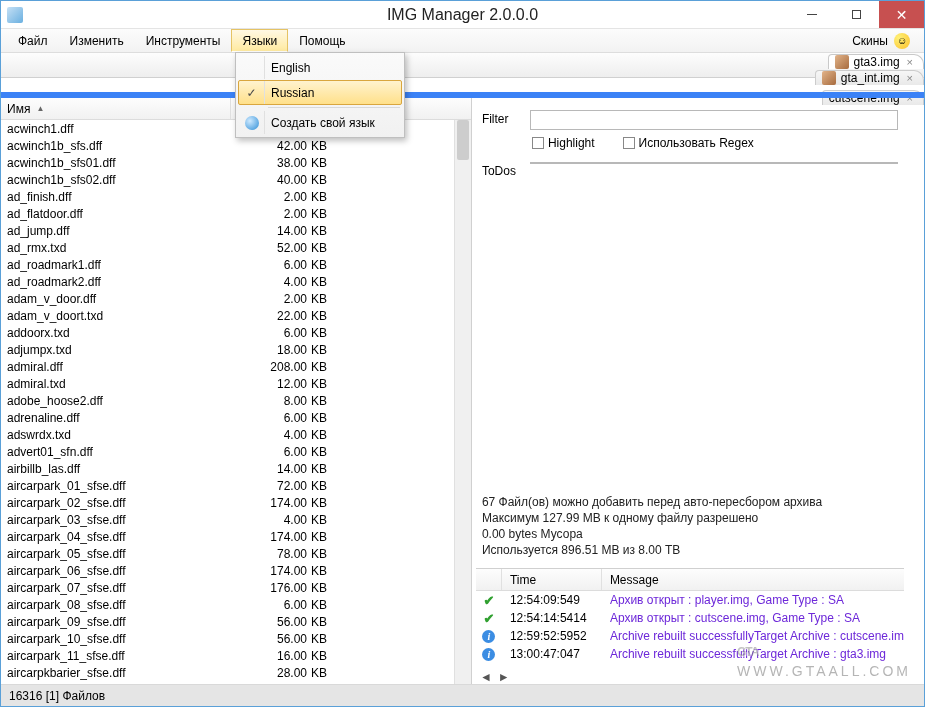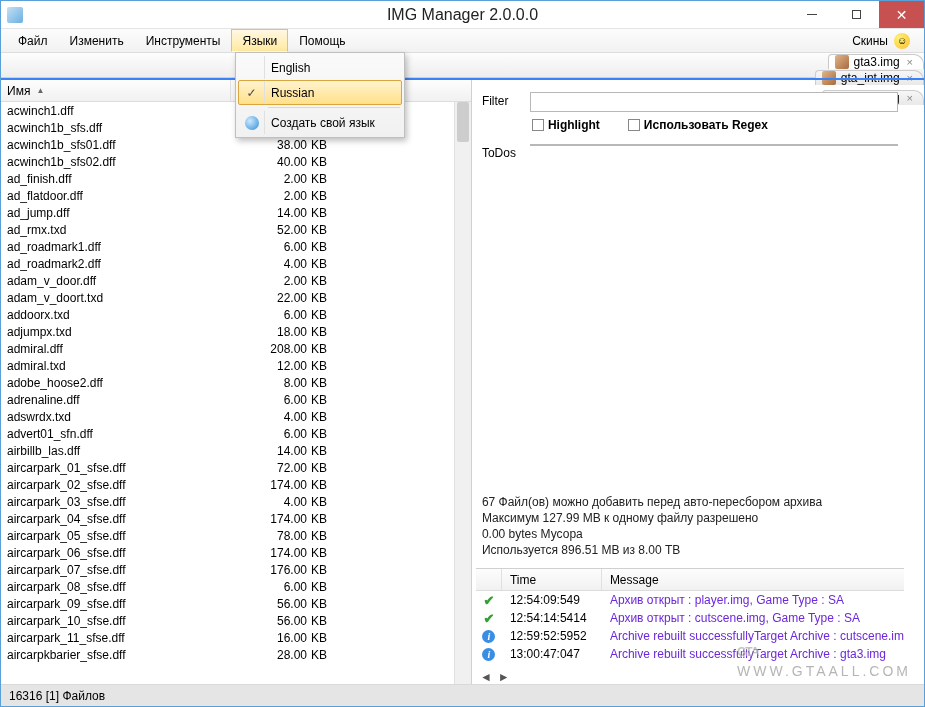--- a/index.html
+++ b/index.html
@@ -25,40 +25,40 @@
 .dropdown .dd-gutter { width: 26px; height: 100%; display: flex; align-items: center; justify-content: center; border-right: 1px solid #e0e0e0; margin-right: 6px; }
 .dropdown .dd-item.selected { background: linear-gradient(#fff3cf,#ffe08a); border: 1px solid #d9a63e; border-radius: 2px; }
 .dropdown .check { color: #4a4a4a; font-size: 12px; }
 .dropdown .sep { height: 1px; background: #d9d9d9; margin: 2px 2px 2px 30px; }
 .dropdown .globe { width: 14px; height: 14px; border-radius: 50%; background: radial-gradient(circle at 35% 35%,#cde9ff,#2f8ed6); }
 .tabs { height: 25px; background: linear-gradient(#fdfdfd,#eee); border-bottom: 1px solid #d0d0d0; display: flex; align-items: flex-end; padding-left: 8px; gap: 2px; flex-direction: column; }
 .tab { height: 22px; padding: 0 10px 0 6px; display: flex; align-items: center; gap: 5px; border: 1px solid #ccc; border-bottom: none; border-top-left-radius: 4px; border-top-right-radius: 10px; background: linear-gradient(#f6f6f6,#e9e9e9); cursor: pointer; font-size: 11px; }
 .tab.active { background: #fff; border-color: #c9c9c9; position: relative; top: 1px; }
 .tab .tab-ico { width: 14px; height: 14px; background: linear-gradient(135deg,#e2b48a,#a76b3e); border-radius: 2px; }
 .tab .tab-x { color: #888; font-size: 11px; margin-left: 2px; }
-.content { flex: 1; display: flex; border-top: 2px solid #3b82f6; min-height: 0; }
+.content { flex: 1; display: flex; border-top: 6px solid #3b82f6; min-height: 0; margin-top: 14px; }
 .left-pane { width: 536px; display: flex; flex-direction: column; border-right: 1px solid #d0d0d0; }
 .list-header { height: 22px; background: linear-gradient(#fdfdfd,#f1f1f1); border-bottom: 1px solid #dcdcdc; display: flex; align-items: center; }
 .col-name { flex: 0 0 230px; padding-left: 6px; border-right: 1px solid #e0e0e0; height: 100%; display: flex; align-items: center; gap: 6px; }
 .sort-arrow { font-size: 8px; color: #666; }
 .col-size { flex: 1; }
 .file-list { flex: 1; overflow: hidden; font-family: "Courier New", monospace; font-size: 13px; position: relative; padding-bottom: 2px; }
 .file-row { display: flex; height: 17px; align-items: center; }
 .fr-name { flex: 0 0 230px; padding-left: 6px; white-space: nowrap; overflow: hidden; }
 .fr-size { width: 76px; text-align: right; }
 .fr-unit { padding-left: 4px; }
 .file-list .vscroll { position: absolute; right: 0; top: 0; width: 17px; height: 100%; background: #f0f0f0; border-left: 1px solid #e0e0e0; }
 .vscroll .thumb { position: absolute; top: 0; left: 2px; right: 2px; height: 40px; background: #cdcdcd; border-radius: 2px; }
 .right-pane { flex: 1; display: flex; flex-direction: column; padding: 8px 12px 0 0; font-size: 11px; }
 .field-row { display: flex; align-items: flex-start; padding: 4px 14px 8px 10px; }
 .field-label { width: 48px; padding-top: 2px; }
 .filter-box { flex: 1; display: flex; flex-direction: column; gap: 6px; }
 .filter-input { height: 20px; border: 1px solid #b8b8b8; background: #fff; }
 .checks { display: flex; gap: 28px; padding-left: 2px; }
-.chk { display: flex; align-items: center; gap: 4px; font-weight: bold; }
+.chk { display: flex; align-items: center; gap: 4px; }
 .chk-box { width: 12px; height: 12px; border: 1px solid #888; background: #fff; }
 .todos-box { flex: 1; height: 64px; border: 1px solid #b8b8b8; background: #fff; }
 .info-block { margin-top: auto; padding: 6px 14px 10px 10px; font-family: "Courier New", monospace; font-size: 12px; line-height: 16px; color: #222; }
 .log-panel { height: 116px; border-top: 1px solid #d0d0d0; display: flex; flex-direction: column; margin: 0 8px 0 4px; }
 .log-header { height: 22px; background: linear-gradient(#fdfdfd,#f1f1f1); border-bottom: 1px solid #dcdcdc; display: flex; align-items: center; }
 .log-h-ico { width: 26px; border-right: 1px solid #e0e0e0; height: 100%; }
 .log-h-time { width: 100px; padding-left: 8px; border-right: 1px solid #e0e0e0; height: 100%; display: flex; align-items: center; }
 .log-h-msg { flex: 1; padding-left: 8px; height: 100%; display: flex; align-items: center; }
 .log-rows { flex: 1; overflow: hidden; position: relative; }
 .log-row { display: flex; height: 18px; align-items: center; font-size: 11px; }

